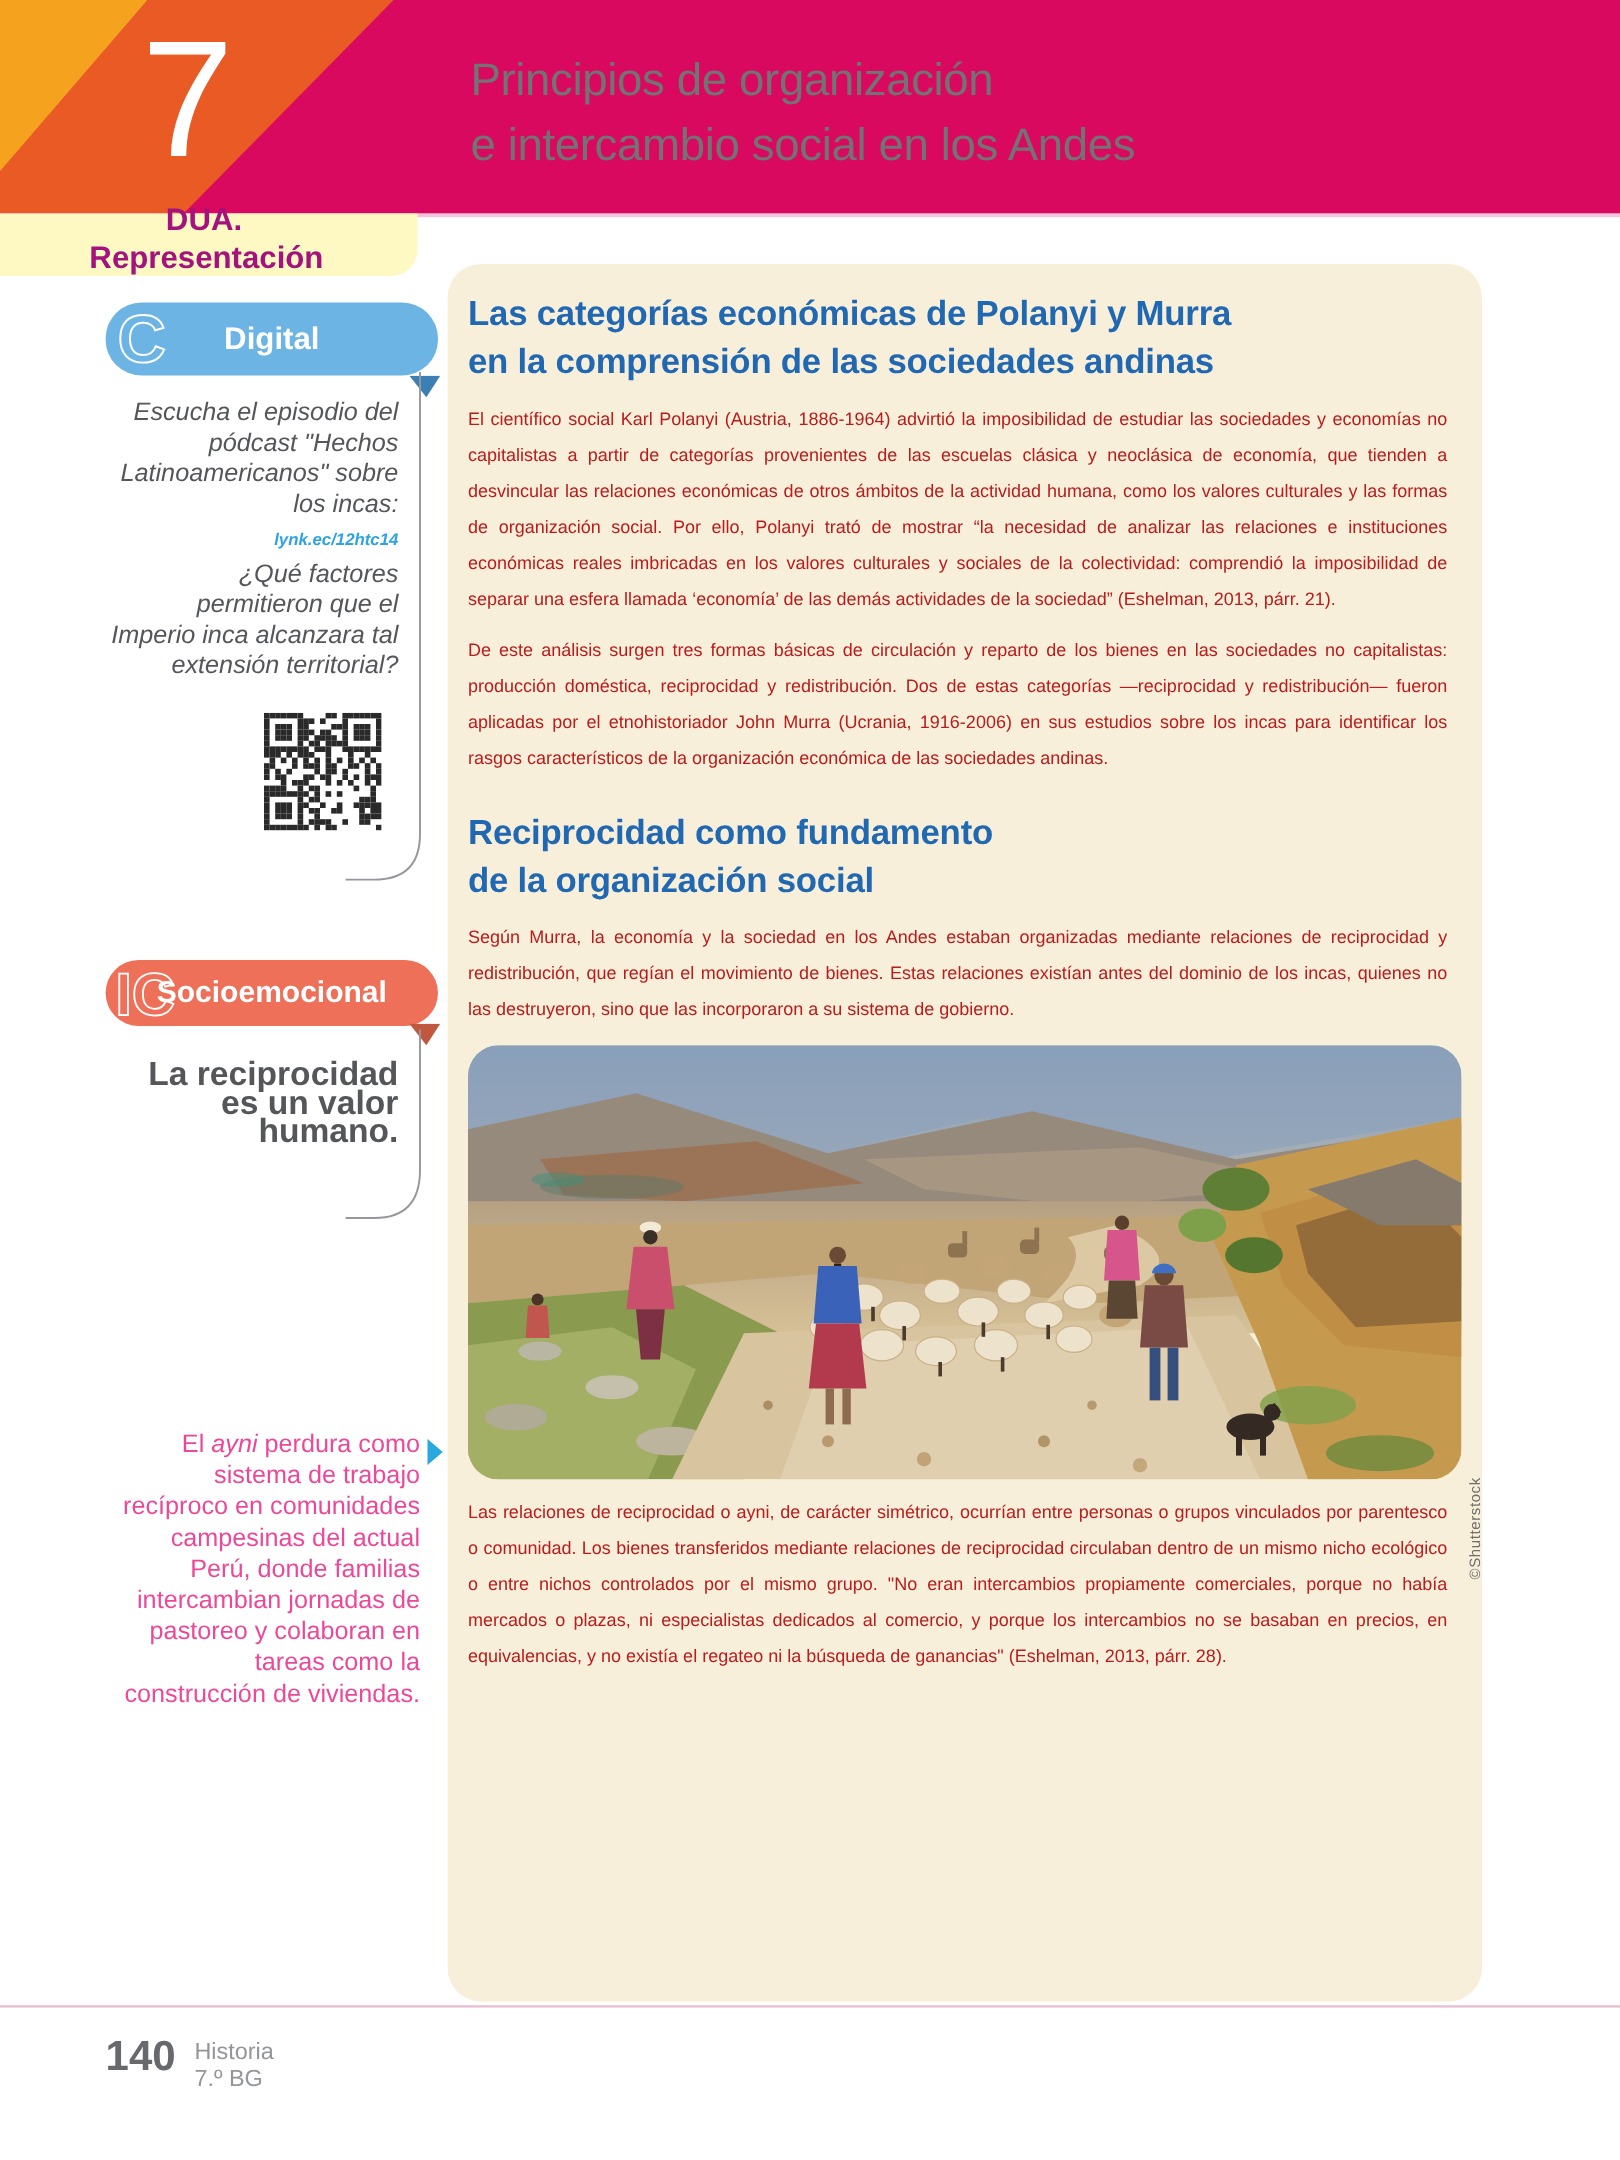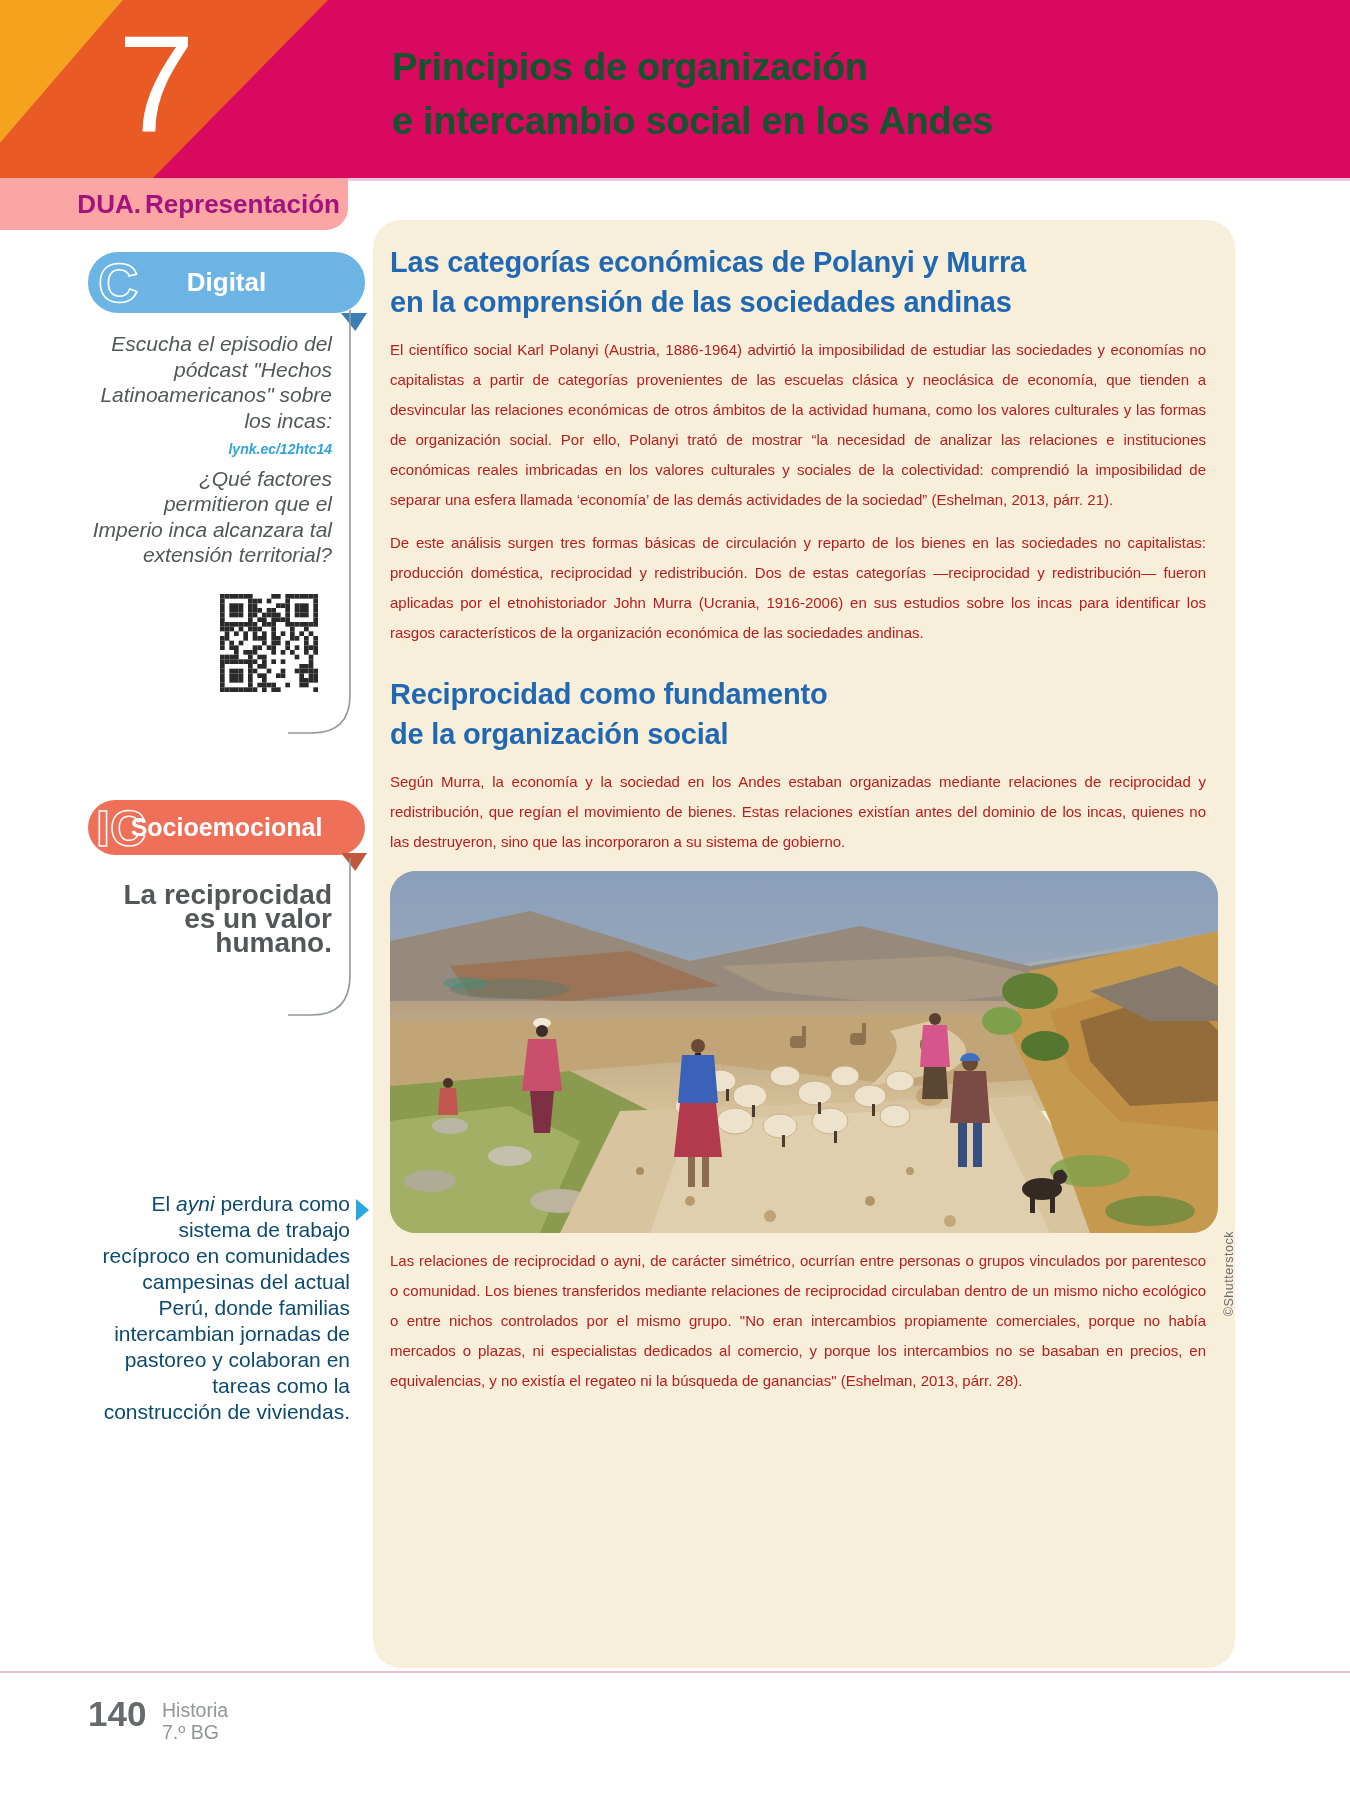--- a/index.html
+++ b/index.html
@@ -8,25 +8,25 @@
 
   
   .band-pink{position:absolute;left:0;top:0;width:1350px;height:178px;background:#d8095f;}
   .band-hairline{position:absolute;left:0;top:178px;width:1350px;height:3px;background:#f2c6da;}
   .shape-orange{position:absolute;left:0;top:0;width:340px;height:178px;background:#e95a24;
         clip-path:polygon(123px 0,328px 0,153px 178px,0 178px,0 143px);}
   .tri-yellow{position:absolute;left:0;top:0;width:330px;height:178px;background:#f5a21f;
         clip-path:polygon(0 0,123px 0,0 143px);}
   .chapter-number{position:absolute;left:118px;top:14px;color:#fff;font-size:138px;line-height:138px;
         font-weight:400;}
-  .page-title{position:absolute;left:392px;top:40px;color:#14532d;font-size:38px;line-height:54px;
-        font-weight:700;letter-spacing:-0.3px;}
-  .dua-band{position:absolute;left:0;top:178px;width:348px;height:52px;background:#fca5a5;
+  .page-title{position:absolute;left:392px;top:40px;color:#737373;font-size:38px;line-height:54px;
+        font-weight:400;letter-spacing:-0.3px;}
+  .dua-band{position:absolute;left:0;top:178px;width:348px;height:52px;background:#fef9c3;
         border-radius:0 0 22px 0;display:flex;align-items:center;justify-content:flex-end;
-        padding-right:8px;box-sizing:border-box;font-size:26px;color:#a3127d;}
+        padding-right:8px;box-sizing:border-box;font-size:26px;color:#a3127d;flex-direction:column;}
   .dua-band .dua{font-weight:800;}
   .dua-band .rep{font-weight:600;margin-left:4px;}
 
   
   .content{position:absolute;left:373px;top:220px;width:862px;height:1448px;background:#f8efdb;
         border-radius:28px;box-sizing:border-box;padding:22px 29px 0 17px;}
   .h-blue{color:#2168b3;font-size:29px;line-height:40px;font-weight:700;letter-spacing:-0.2px;}
   .para{font-size:15px;line-height:30px;color:#b91c1c;text-align:justify;margin:13px 0 0 0;}
   .sec2{margin-top:26px;}
 
@@ -53,21 +53,21 @@
   .sb-digital-text{top:331px;font-size:21px;line-height:25.5px;font-style:italic;}
   .sb-link{display:block;color:#2ea3de;font-weight:700;font-style:italic;font-size:14px;
         margin:4px 0 3px 0;text-decoration:none;}
   .sb-socio-text{top:883px;font-size:28px;line-height:24px;font-weight:bold;}
   .sb-socio-q{font-style:italic;margin-top:10px;}
 
   .qr{position:absolute;left:220px;top:594px;width:98px;height:98px;}
   .qr svg{display:block;width:100%;height:100%;}
 
   .photo-note{position:absolute;left:95px;top:1191px;width:255px;text-align:right;
-        font-size:21px;line-height:26px;color:#0c4a6e;}
+        font-size:21px;line-height:26px;color:#ec4899;}
   .photo-note .it{font-style:italic;}
   .note-arrow{position:absolute;left:356px;top:1199px;width:13px;height:22px;background:#29a8e0;
         clip-path:polygon(0 0,100% 50%,0 100%);}
 
   
   .bottom-hairline{position:absolute;left:0;top:1671px;width:1350px;height:2px;background:#e9bfd3;}
   .page-number{position:absolute;left:88px;top:1694px;font-size:35px;font-weight:700;color:#68696c;}
   .footer-label{position:absolute;left:162px;top:1700px;font-size:19.5px;line-height:21.5px;color:#949599;}
 </style>
 </head>

